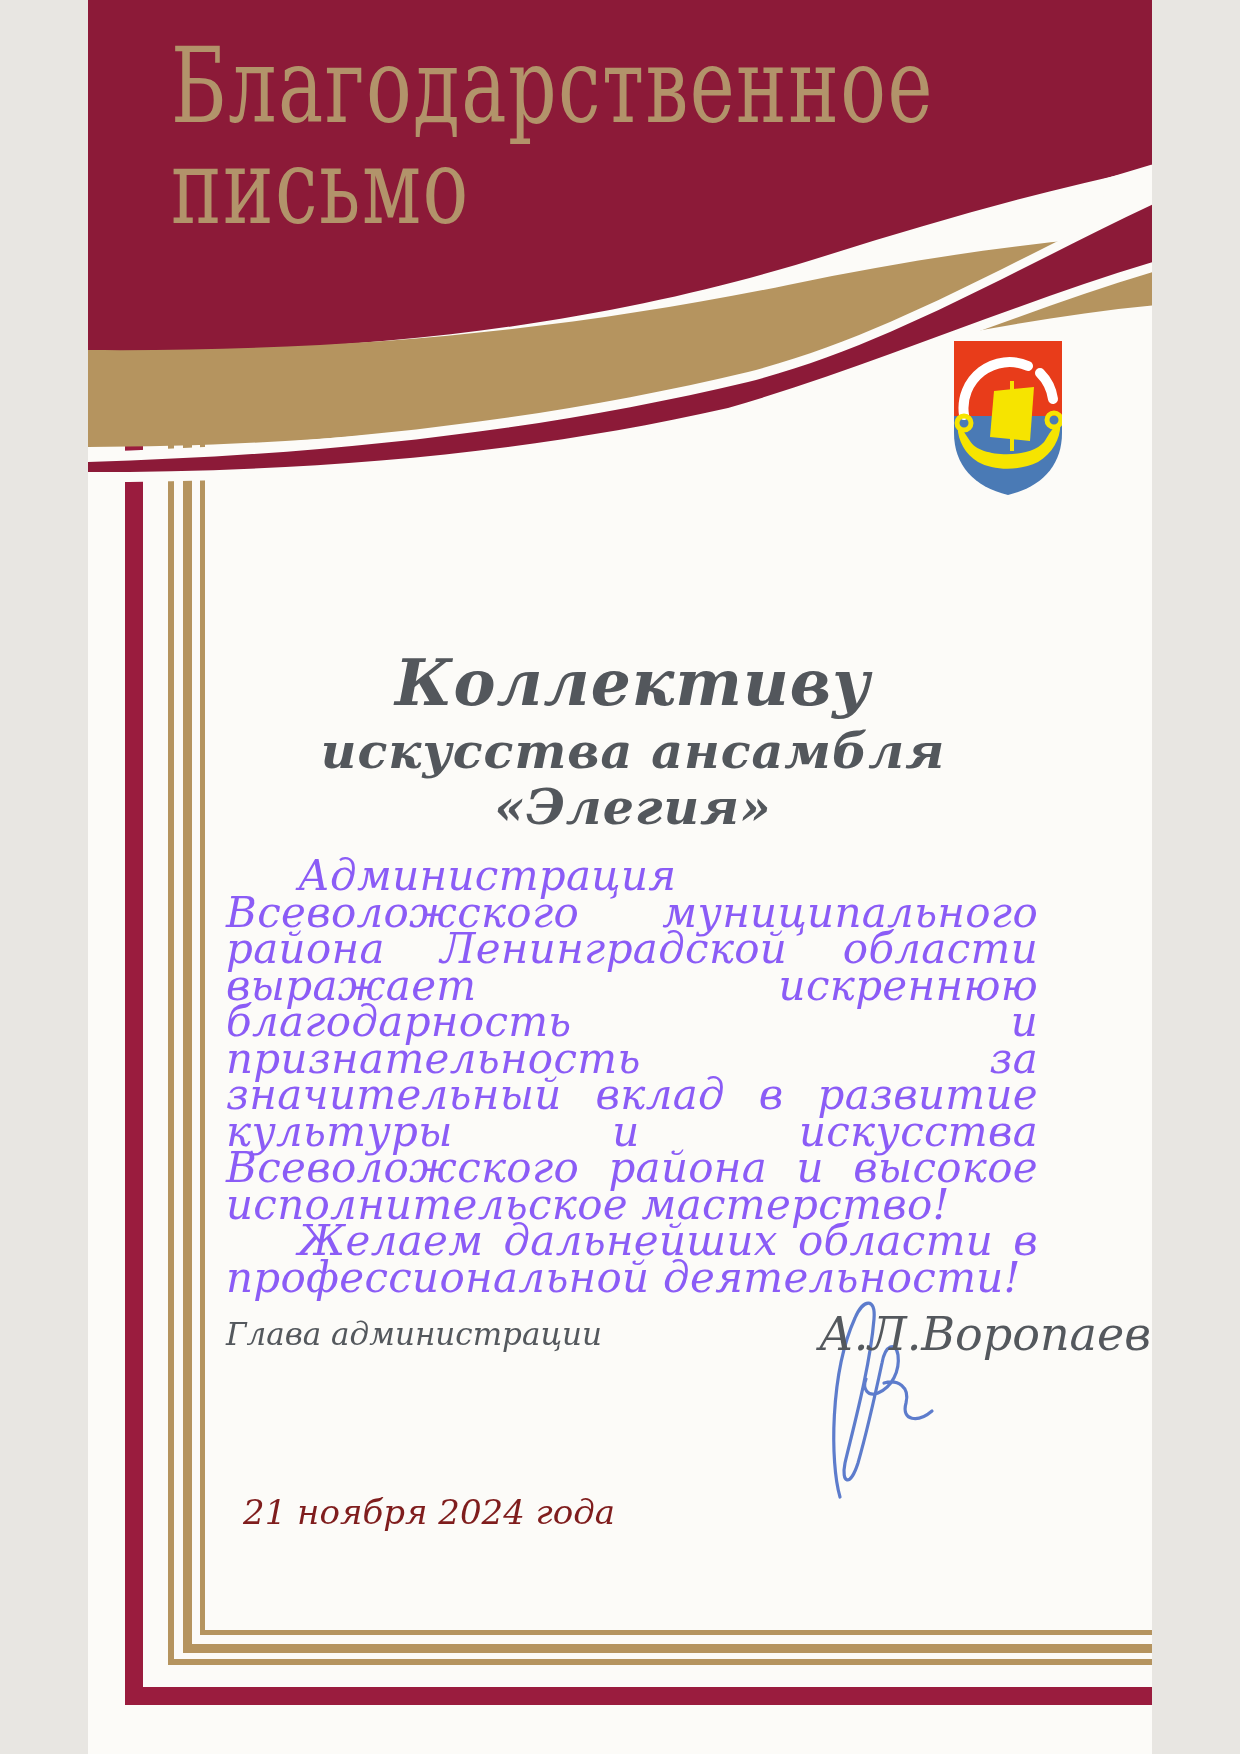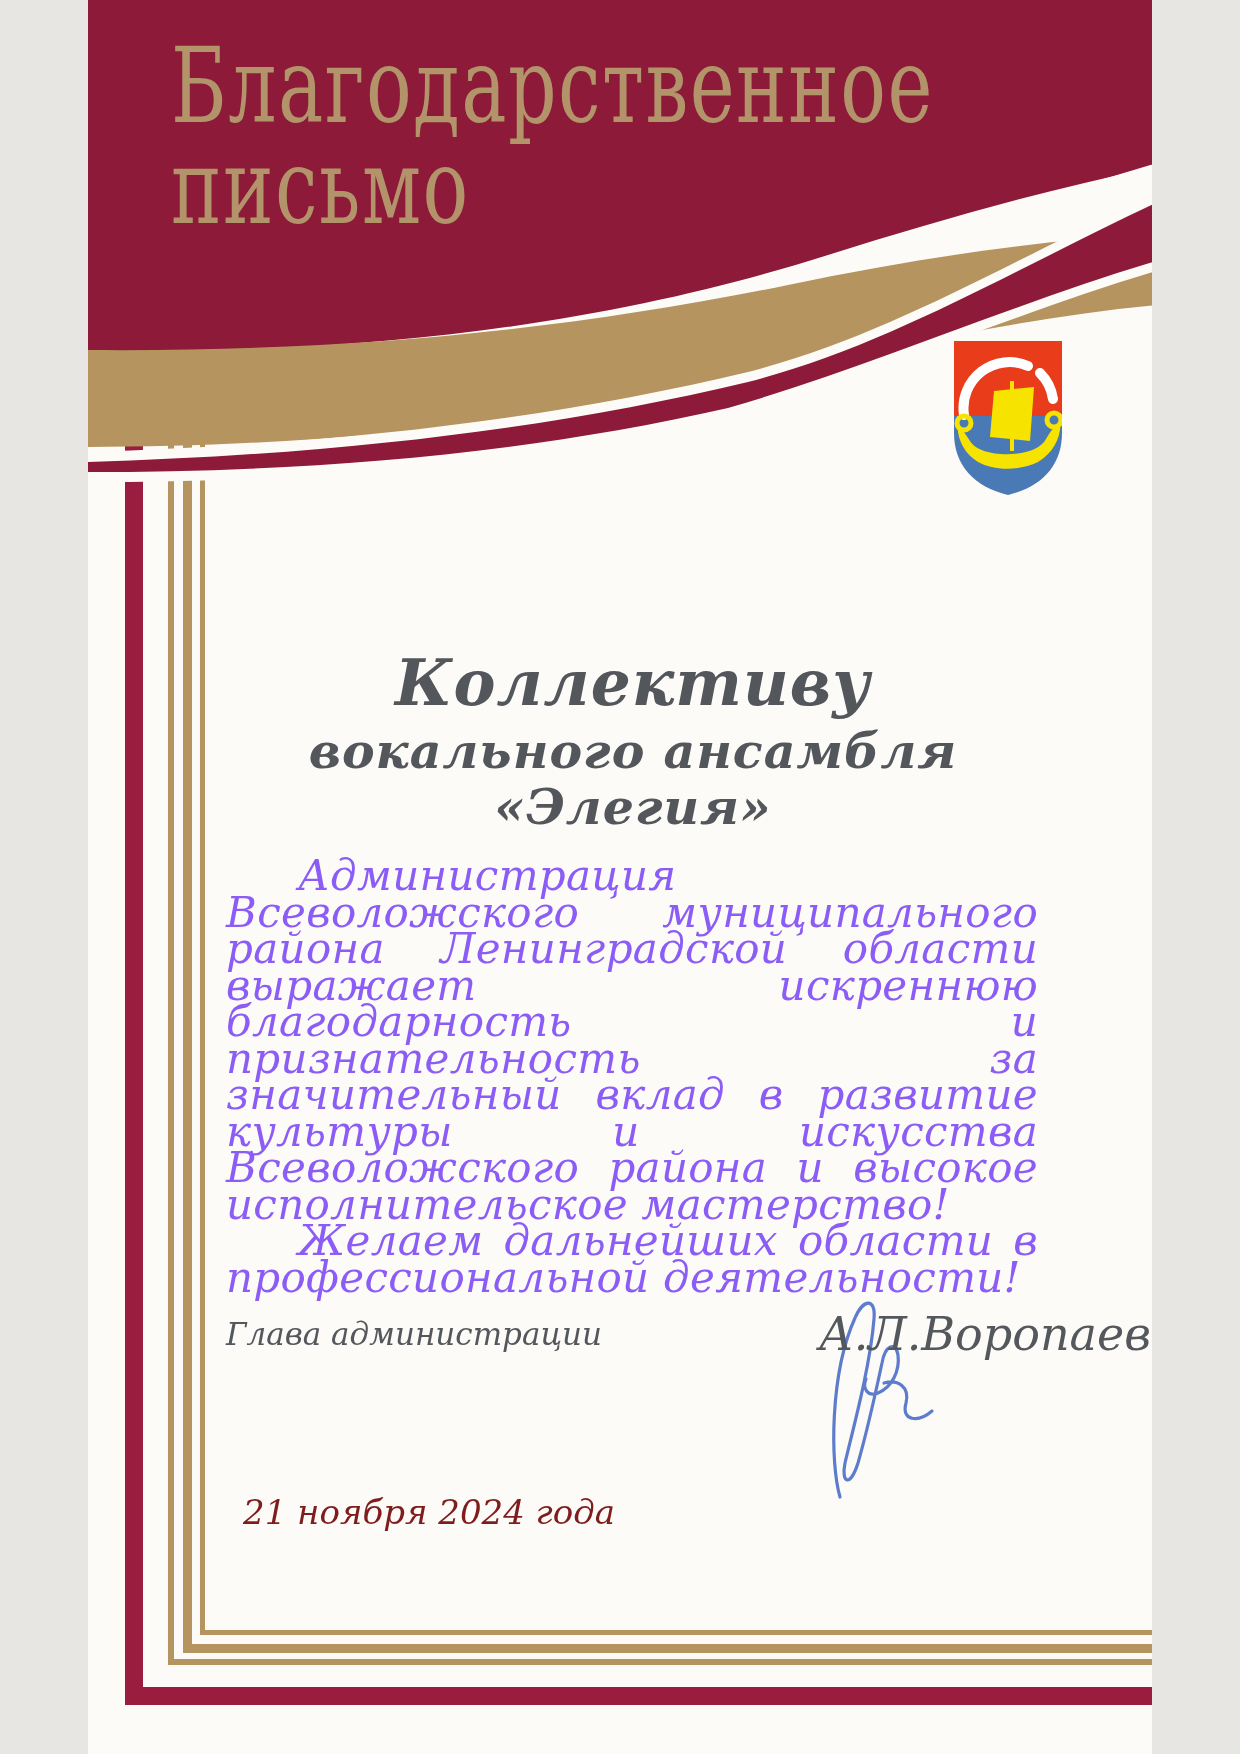--- a/index.html
+++ b/index.html
@@ -99,21 +99,21 @@
         <path fill="#f6e400" d="M44,50 L84,46 L80,100 L40,96 Z"></path>
         <path fill="#f6e400" d="M20,100 C30,118 86,118 96,98 C100,90 106,84 110,80 C112,94 104,112 88,121 C70,130 44,130 28,121 C14,113 6,96 8,82 C12,88 16,94 20,100 Z"></path>
         <circle cx="14" cy="82" r="7" fill="none" stroke="#f6e400" stroke-width="5"></circle>
         <circle cx="104" cy="79" r="7" fill="none" stroke="#f6e400" stroke-width="5"></circle>
       </g>
     </g>
   </svg>
 
   <div class="recipient">
     <div class="l1">Коллективу</div>
-    <div class="l2">вокального ансамбля «Элегия»</div>
+    <div class="l2">искусства ансамбля «Элегия»</div>
   </div>
 
   <div class="body-text">
     <p>Администрация Всеволожского муниципального района Ленинградской области выражает искреннюю благодарность и признательность за значительный вклад в развитие культуры и искусства Всеволожского района и высокое исполнительское мастерство!</p>
     <p>Желаем дальнейших области в профессиональной деятельности!</p>
   </div>
 
   <svg class="abs z4" style="left:712px;top:1283px;" width="150" height="220" viewBox="0 0 150 220">
     <path fill="none" stroke="#4b6ec6" stroke-width="3.2" stroke-linecap="round" opacity="0.9" d="M40,214 C30,180 30,90 55,35 C63,16 76,14 74,36 C70,85 52,150 45,180 C41,200 50,205 58,180 C66,152 76,108 82,80 C85,62 96,58 98,72 C100,88 92,104 78,110 C68,114 62,106 66,96 M84,100 C98,96 110,104 106,120 C101,138 118,140 132,128"></path>
   </svg>

